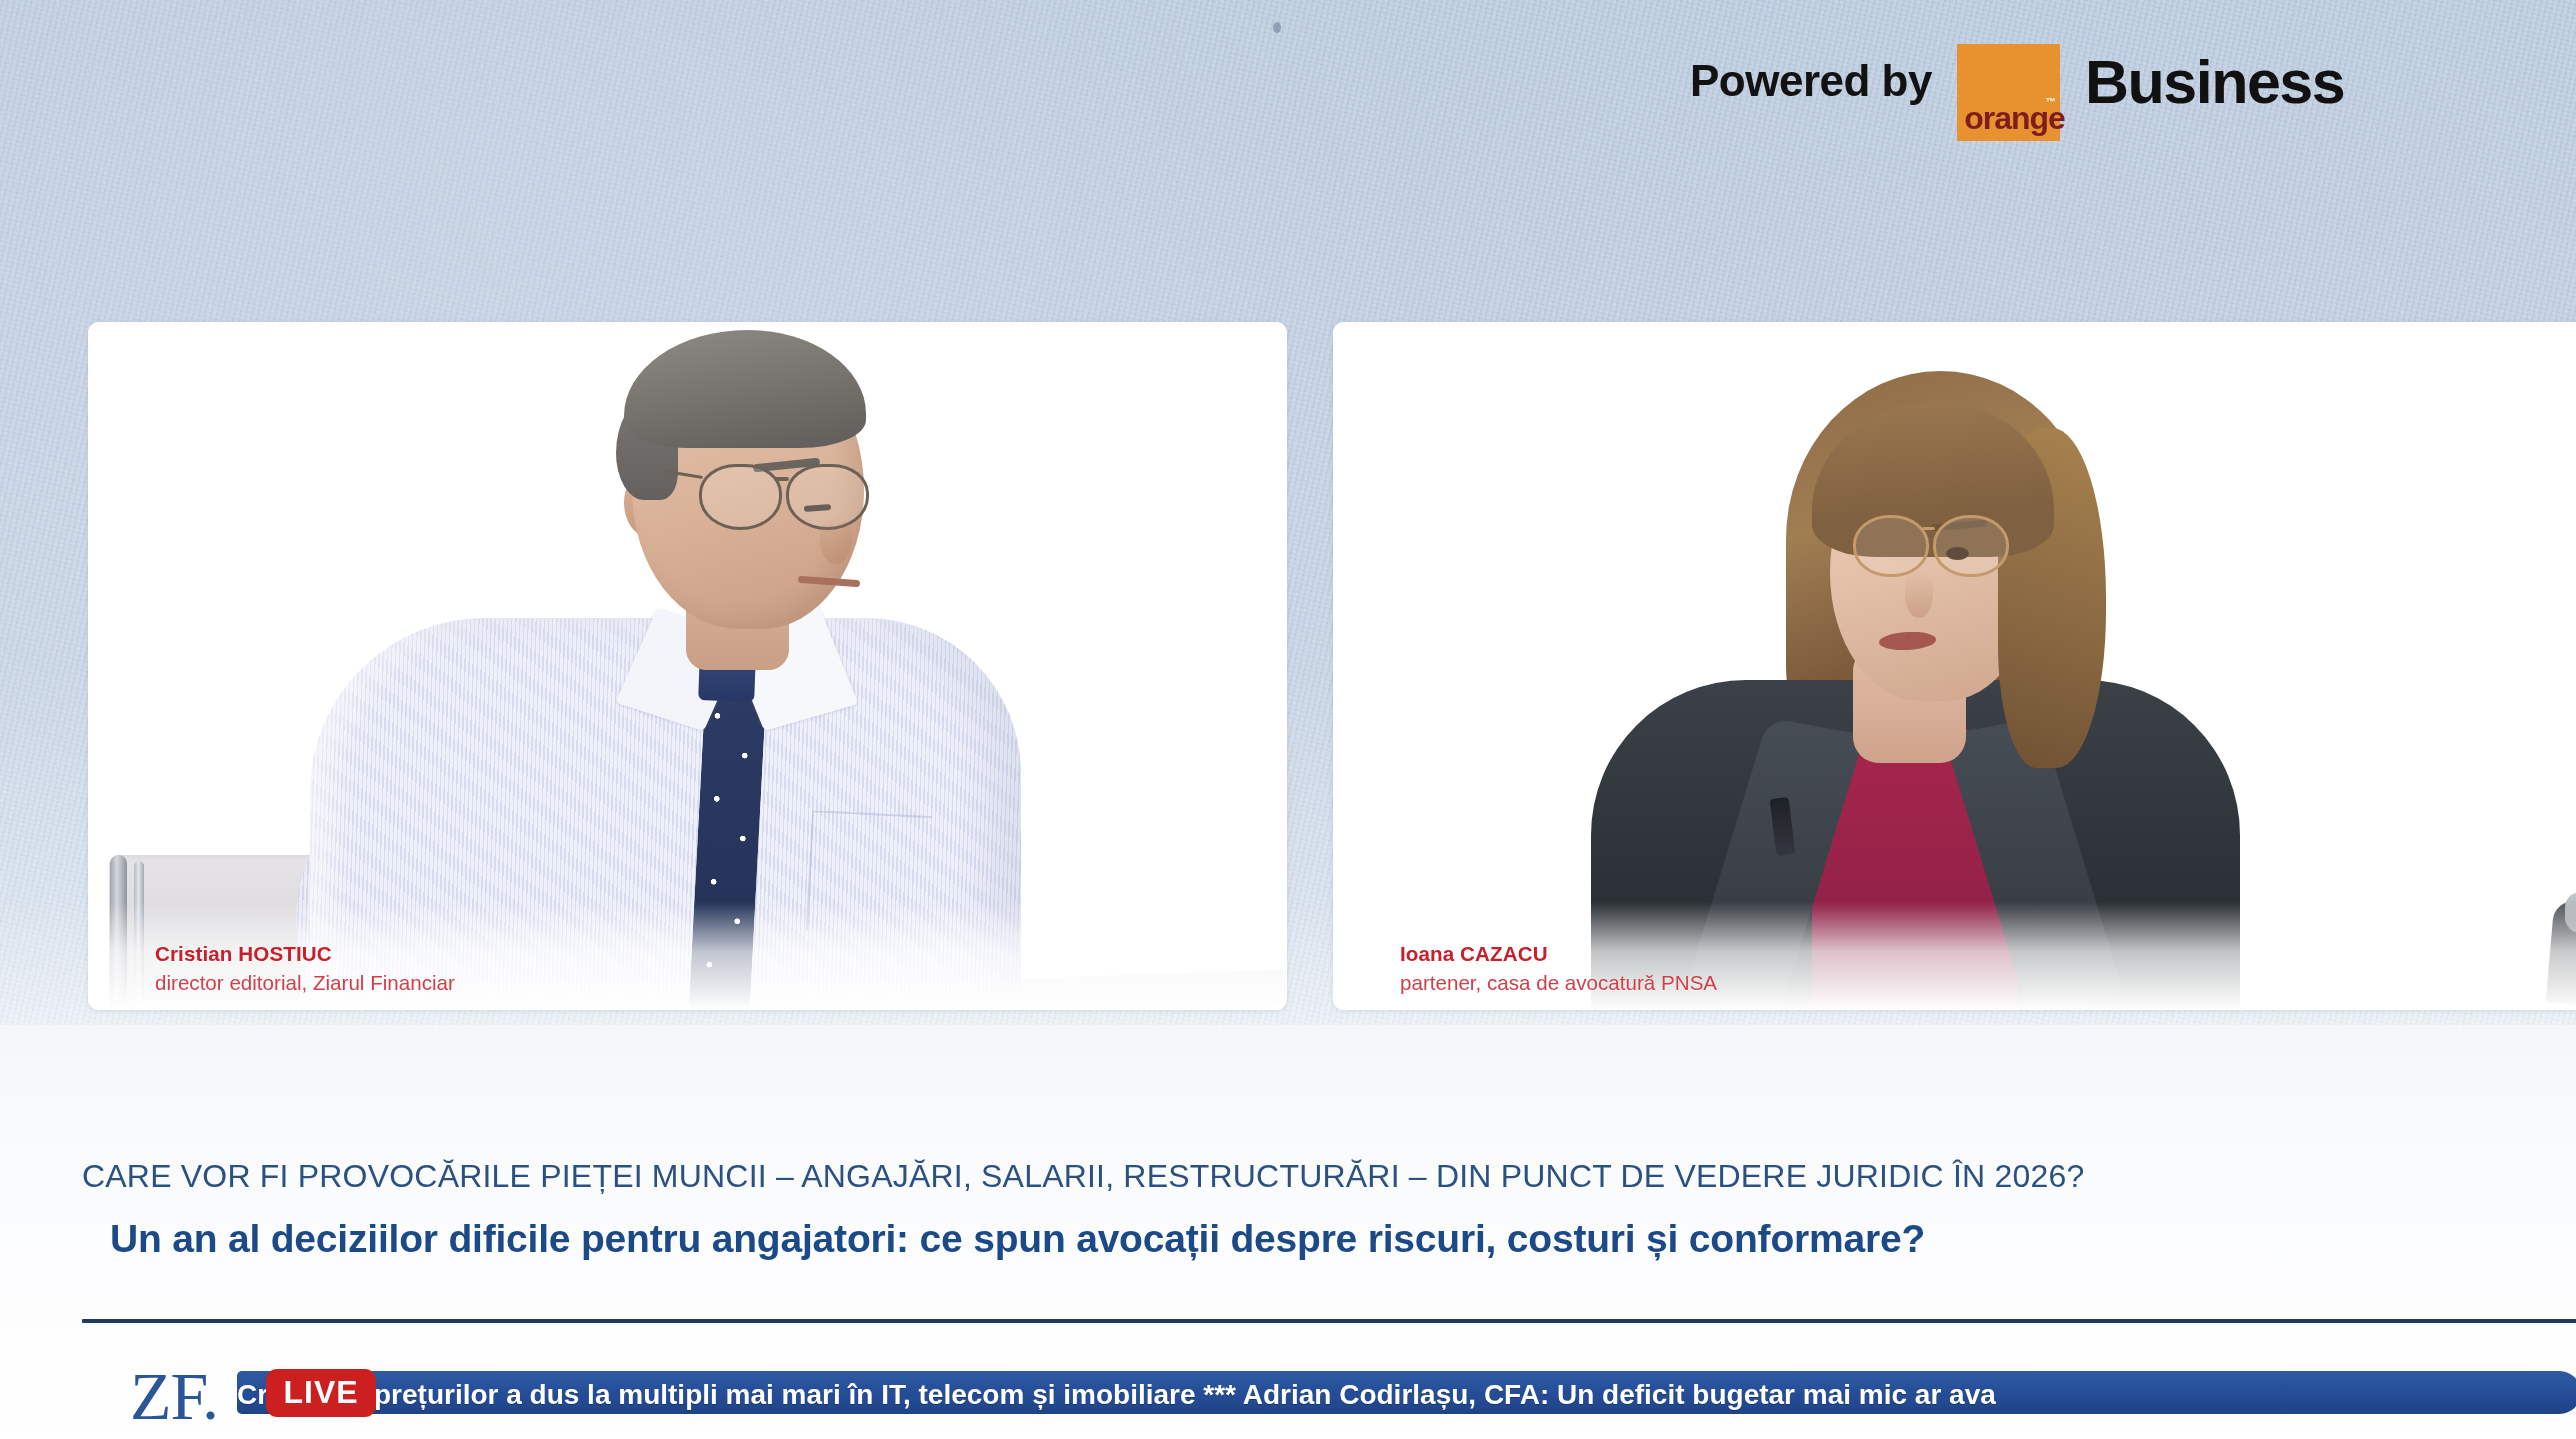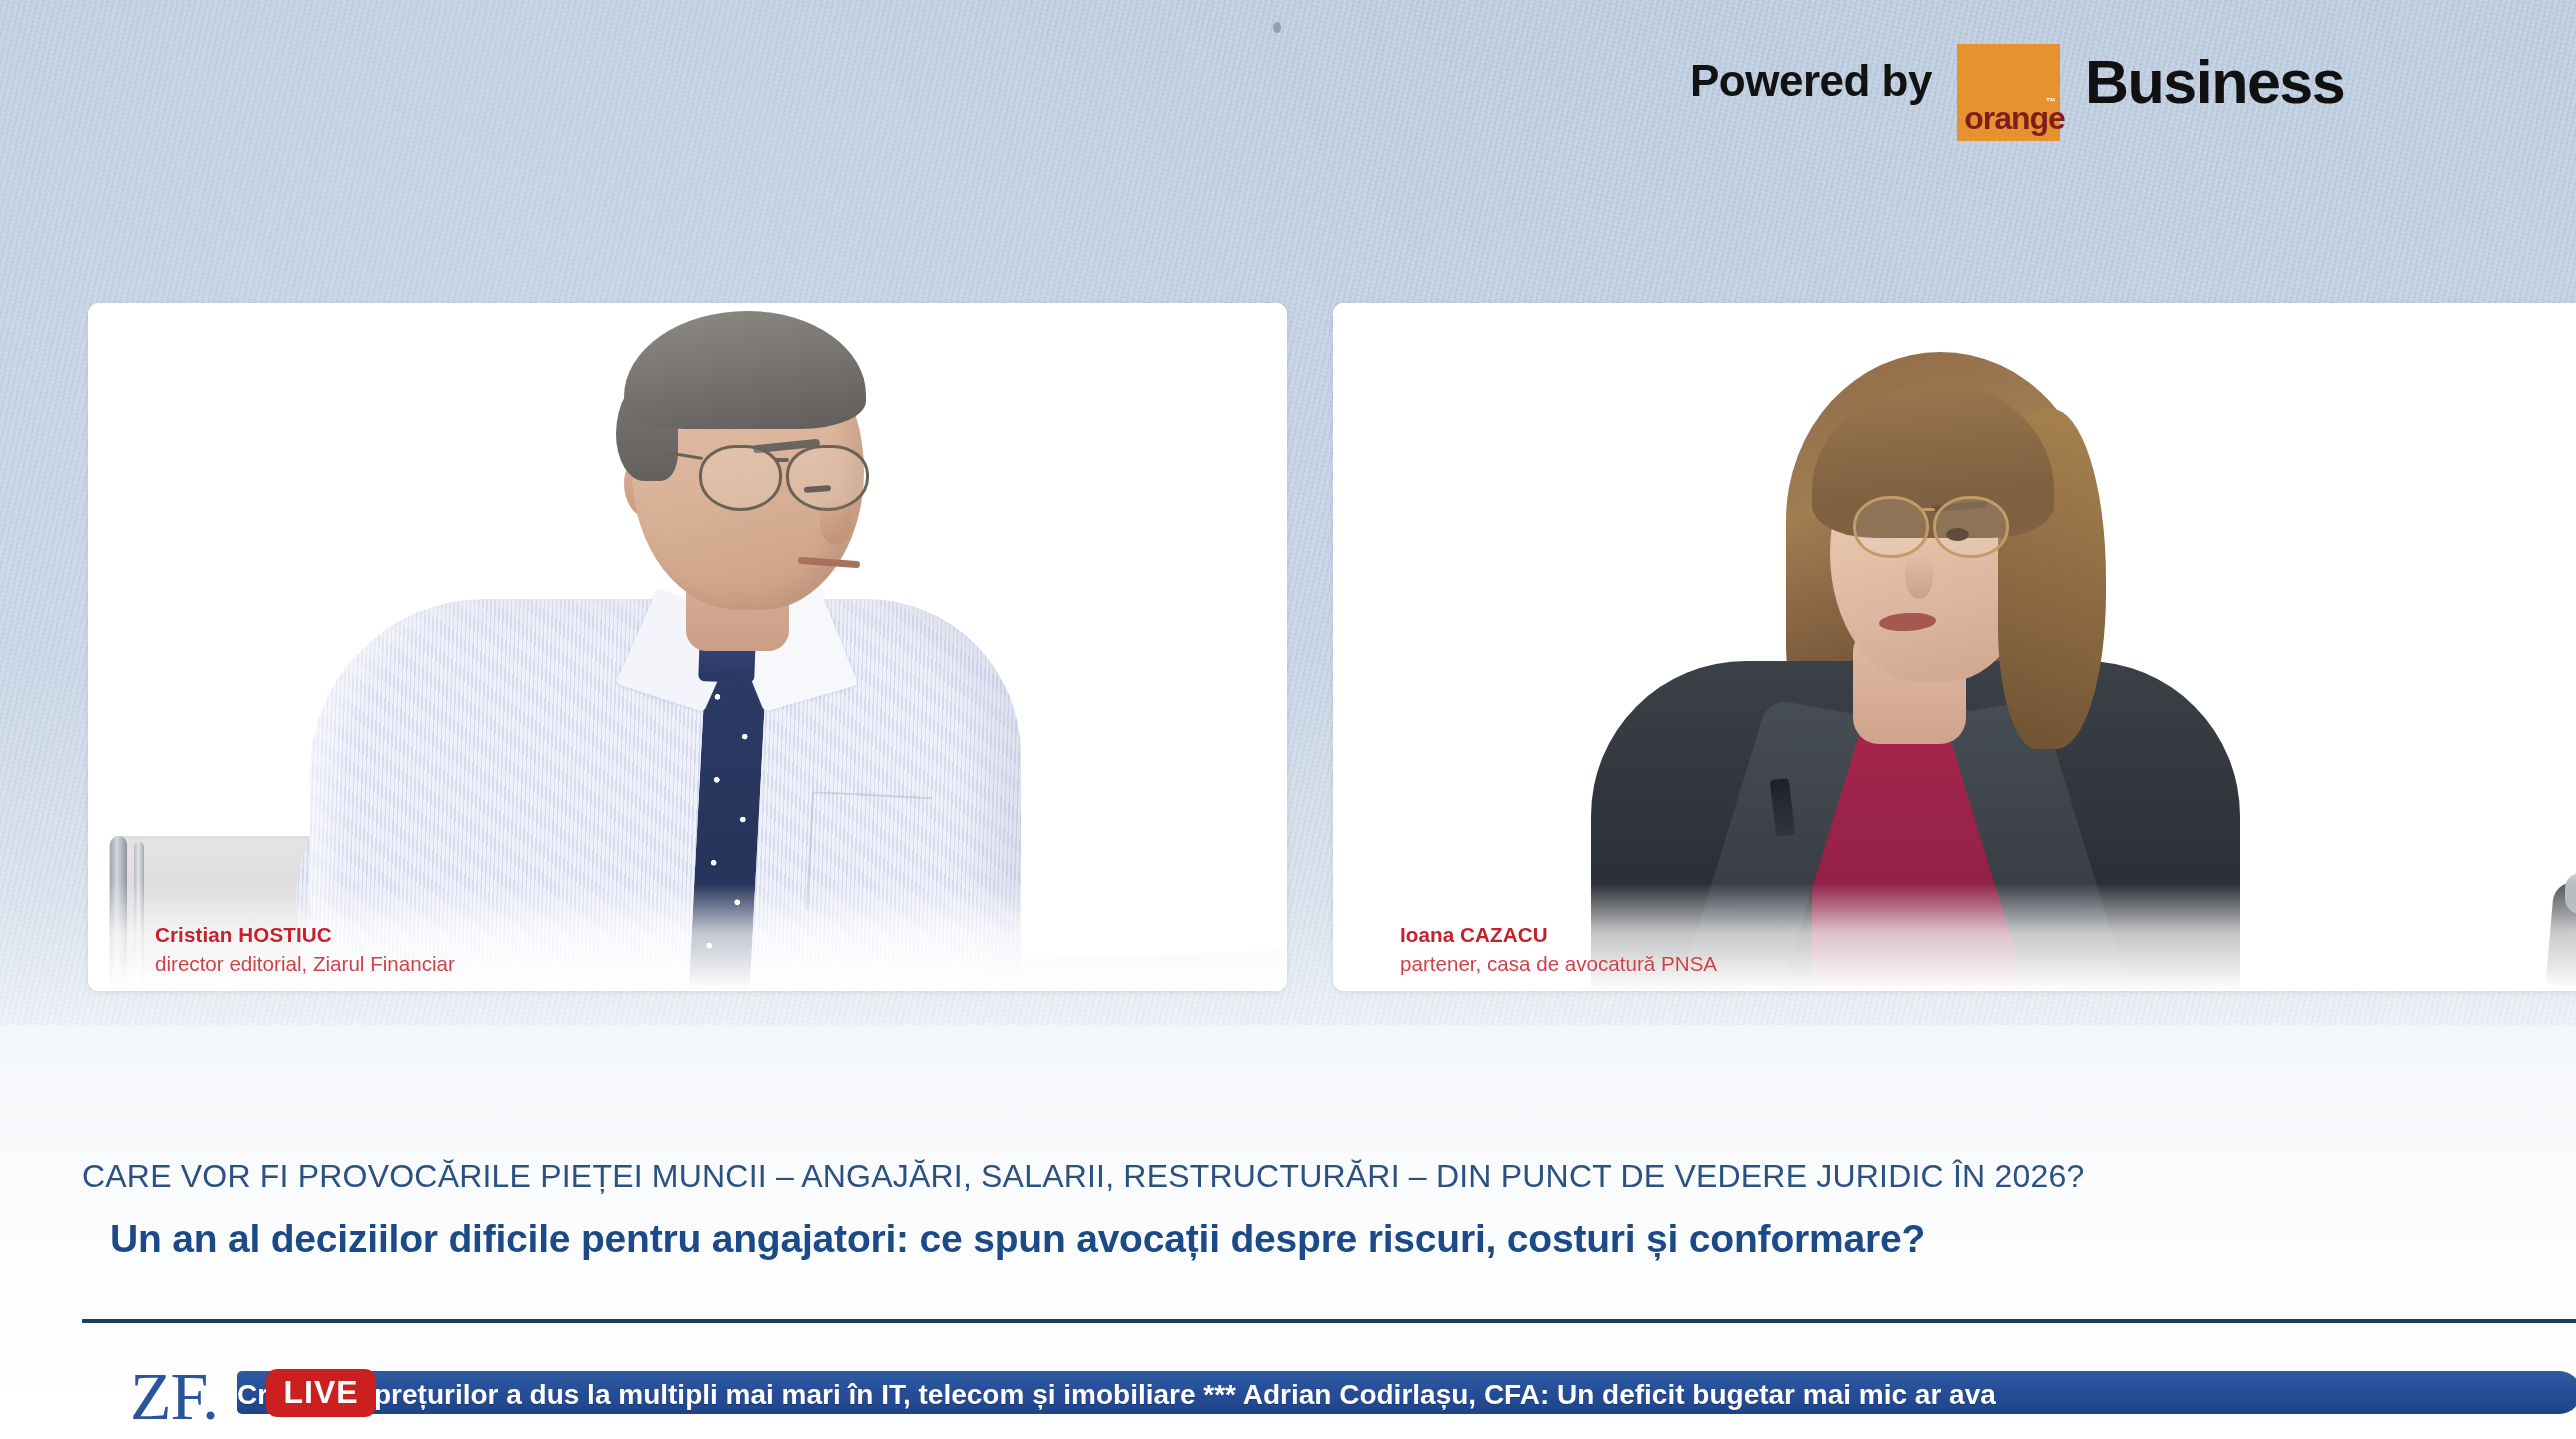--- a/index.html
+++ b/index.html
@@ -67,21 +67,21 @@
   }
   .business-word{
     font-size:61px;font-weight:bold;color:#111;
     letter-spacing:-1.5px;line-height:1;white-space:nowrap;
     margin-top:-20.6px;
   }
 
   
   .panel{
     position:absolute;
-    top:303px;height:688px;
+    top:322px;height:688px;
     background:#ffffff;
     border-radius:11.3px;
     overflow:hidden;
     box-shadow:0 1px 5.2px rgba(90,110,140,.18);
   }
   #panel-left{left:88px;width:1199px;}
   #panel-right{left:1333px;width:1300px;}
   .video-stage{position:absolute;inset:0;overflow:hidden;background:#fff;}
 
   

